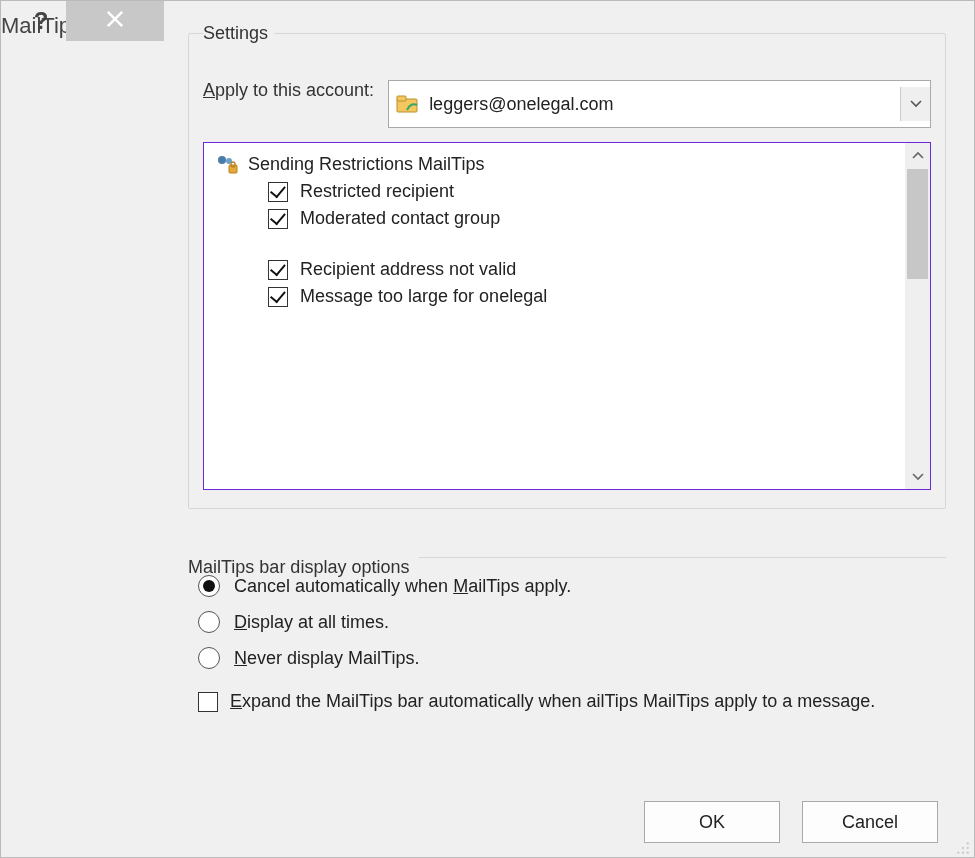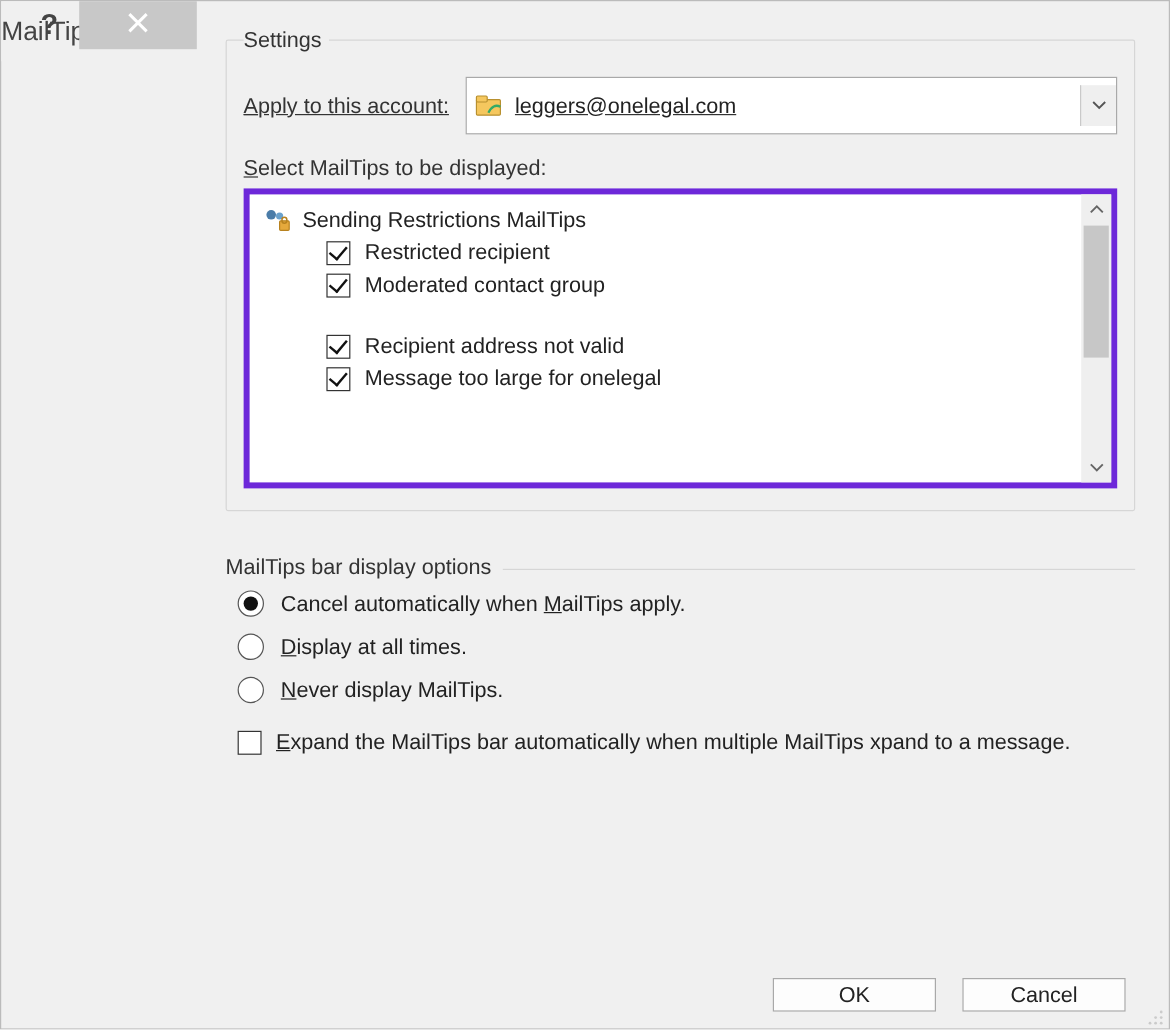--- a/index.html
+++ b/index.html
@@ -82,26 +82,25 @@
     content:""; position:absolute; top:12px; left:0; right:0; height:1px; background:#d6d6d6;
   }
   legend {
     padding: 0 6px 0 0;
     font-size: 18px;
     color: #333;
     background:#f0f0f0;
     position:relative;
   }
   fieldset.line-only > legend{
-    position:absolute; top:0; left:0; background:#f0f0f0; padding-right:10px;
+    position:absolute; top:12px; left:0; background:#f0f0f0; padding-right:10px;
   }
   .row {
-    display: flex; align-items: center;
-    margin: 6px 0 14px 0;
-    text-decoration: underline;
+    display: flex; 
+    margin: 22px 0 14px 0;
   }
   .label-accountrow { margin-right: 14px; }
   .u { text-decoration: underline; }
   .dropdown {
     flex: 1;
     height: 48px;
     border: 1px solid #a9a9a9;
     background: #fff;
     display: flex; align-items: center;
     position: relative;
@@ -112,23 +111,23 @@
   }
   .dropdown .dd-text { flex: 1; font-size: 18px; color: #222; }
   .dropdown .dd-arrow {
     width: 30px; height: 34px;
     border-left: 1px solid #c9c9c9;
     background: #efefef;
     display:flex; align-items:center; justify-content:center;
   }
   .section-label { margin: 18px 0 6px 0; display:block; }
   .listbox {
-    border: 5px solid #6d28d9;
+    border: 1px solid #6d28d9;
     background: #fff;
-    height: 250px;
+    height: 348px;
     display: flex;
   }
   .listbox .list-content {
     flex: 1;
     padding: 8px 6px 6px 6px;
     overflow: hidden;
   }
   .listbox .scrollbar {
     width: 25px;
     background: #efefef;
@@ -183,21 +182,21 @@
   .expand-row{
     display:flex; align-items:center;
     margin:22px 0 4px 10px; font-size:18px; color:#222;
   }
   .button-row{
     display:flex; justify-content:flex-end; gap:22px;
     padding: 8px 8px 4px 0;
     margin-top:auto;
   }
   .btn{
-    min-width:136px; height:28px;
+    min-width:136px; height:42px;
     border:1px solid #a9a9a9; background:#fdfdfd;
     display:flex; align-items:center; justify-content:center;
     font-size:18px; color:#222;
   }
 </style>
 </head>
 <body>
 
 <div class="dialog">
 
@@ -235,21 +234,20 @@
           </span>
           <span class="dd-text">leggers@onelegal.com</span>
           <span class="dd-arrow">
             <svg width="12" height="8" viewBox="0 0 12 8">
                 <path d="M1 1 L6 6 L11 1" stroke="#555" stroke-width="1.6" fill="none"></path>
               </svg>
           </span>
         </div>
       </div>
 
-      <span class="section-label"><span class="u">S</span><span>elect MailTips to be displayed:</span></span>
 
       <div class="listbox">
         <div class="list-content">
 
           <div class="group-row">
             <span class="grp-icon">
               <svg viewBox="0 0 24 20" width="24" height="20">
                 <circle cx="7" cy="6" r="4" fill="#4a7ca8"></circle>
                 <circle cx="14" cy="7" r="3" fill="#6aa1cc"></circle>
                 <rect x="14" y="11" width="8" height="8" rx="1" fill="#e5a93c" stroke="#b8821f"></rect>
@@ -306,21 +304,21 @@
         <span class="radio"></span>
         <span><span></span><span class="u">D</span><span>isplay at all times.</span></span>
       </div>
       <div class="radio-row">
         <span class="radio"></span>
         <span><span></span><span class="u">N</span><span>ever display MailTips.</span></span>
       </div>
 
       <div class="expand-row">
         <span class="chk"></span>
-        <span><span></span><span class="u">E</span><span>xpand the MailTips bar automatically when multiple MailTips xpand to a message.</span></span>
+        <span><span></span><span class="u">E</span><span>xpand the MailTips bar automatically when ailTips MailTips apply to a message.</span></span>
       </div>
     </fieldset>
 
     <div class="button-row">
       <div class="btn">OK</div>
       <div class="btn">Cancel</div>
     </div>
 
     <span class="resize-grip">
       <svg viewBox="0 0 12 12" width="14" height="14">

